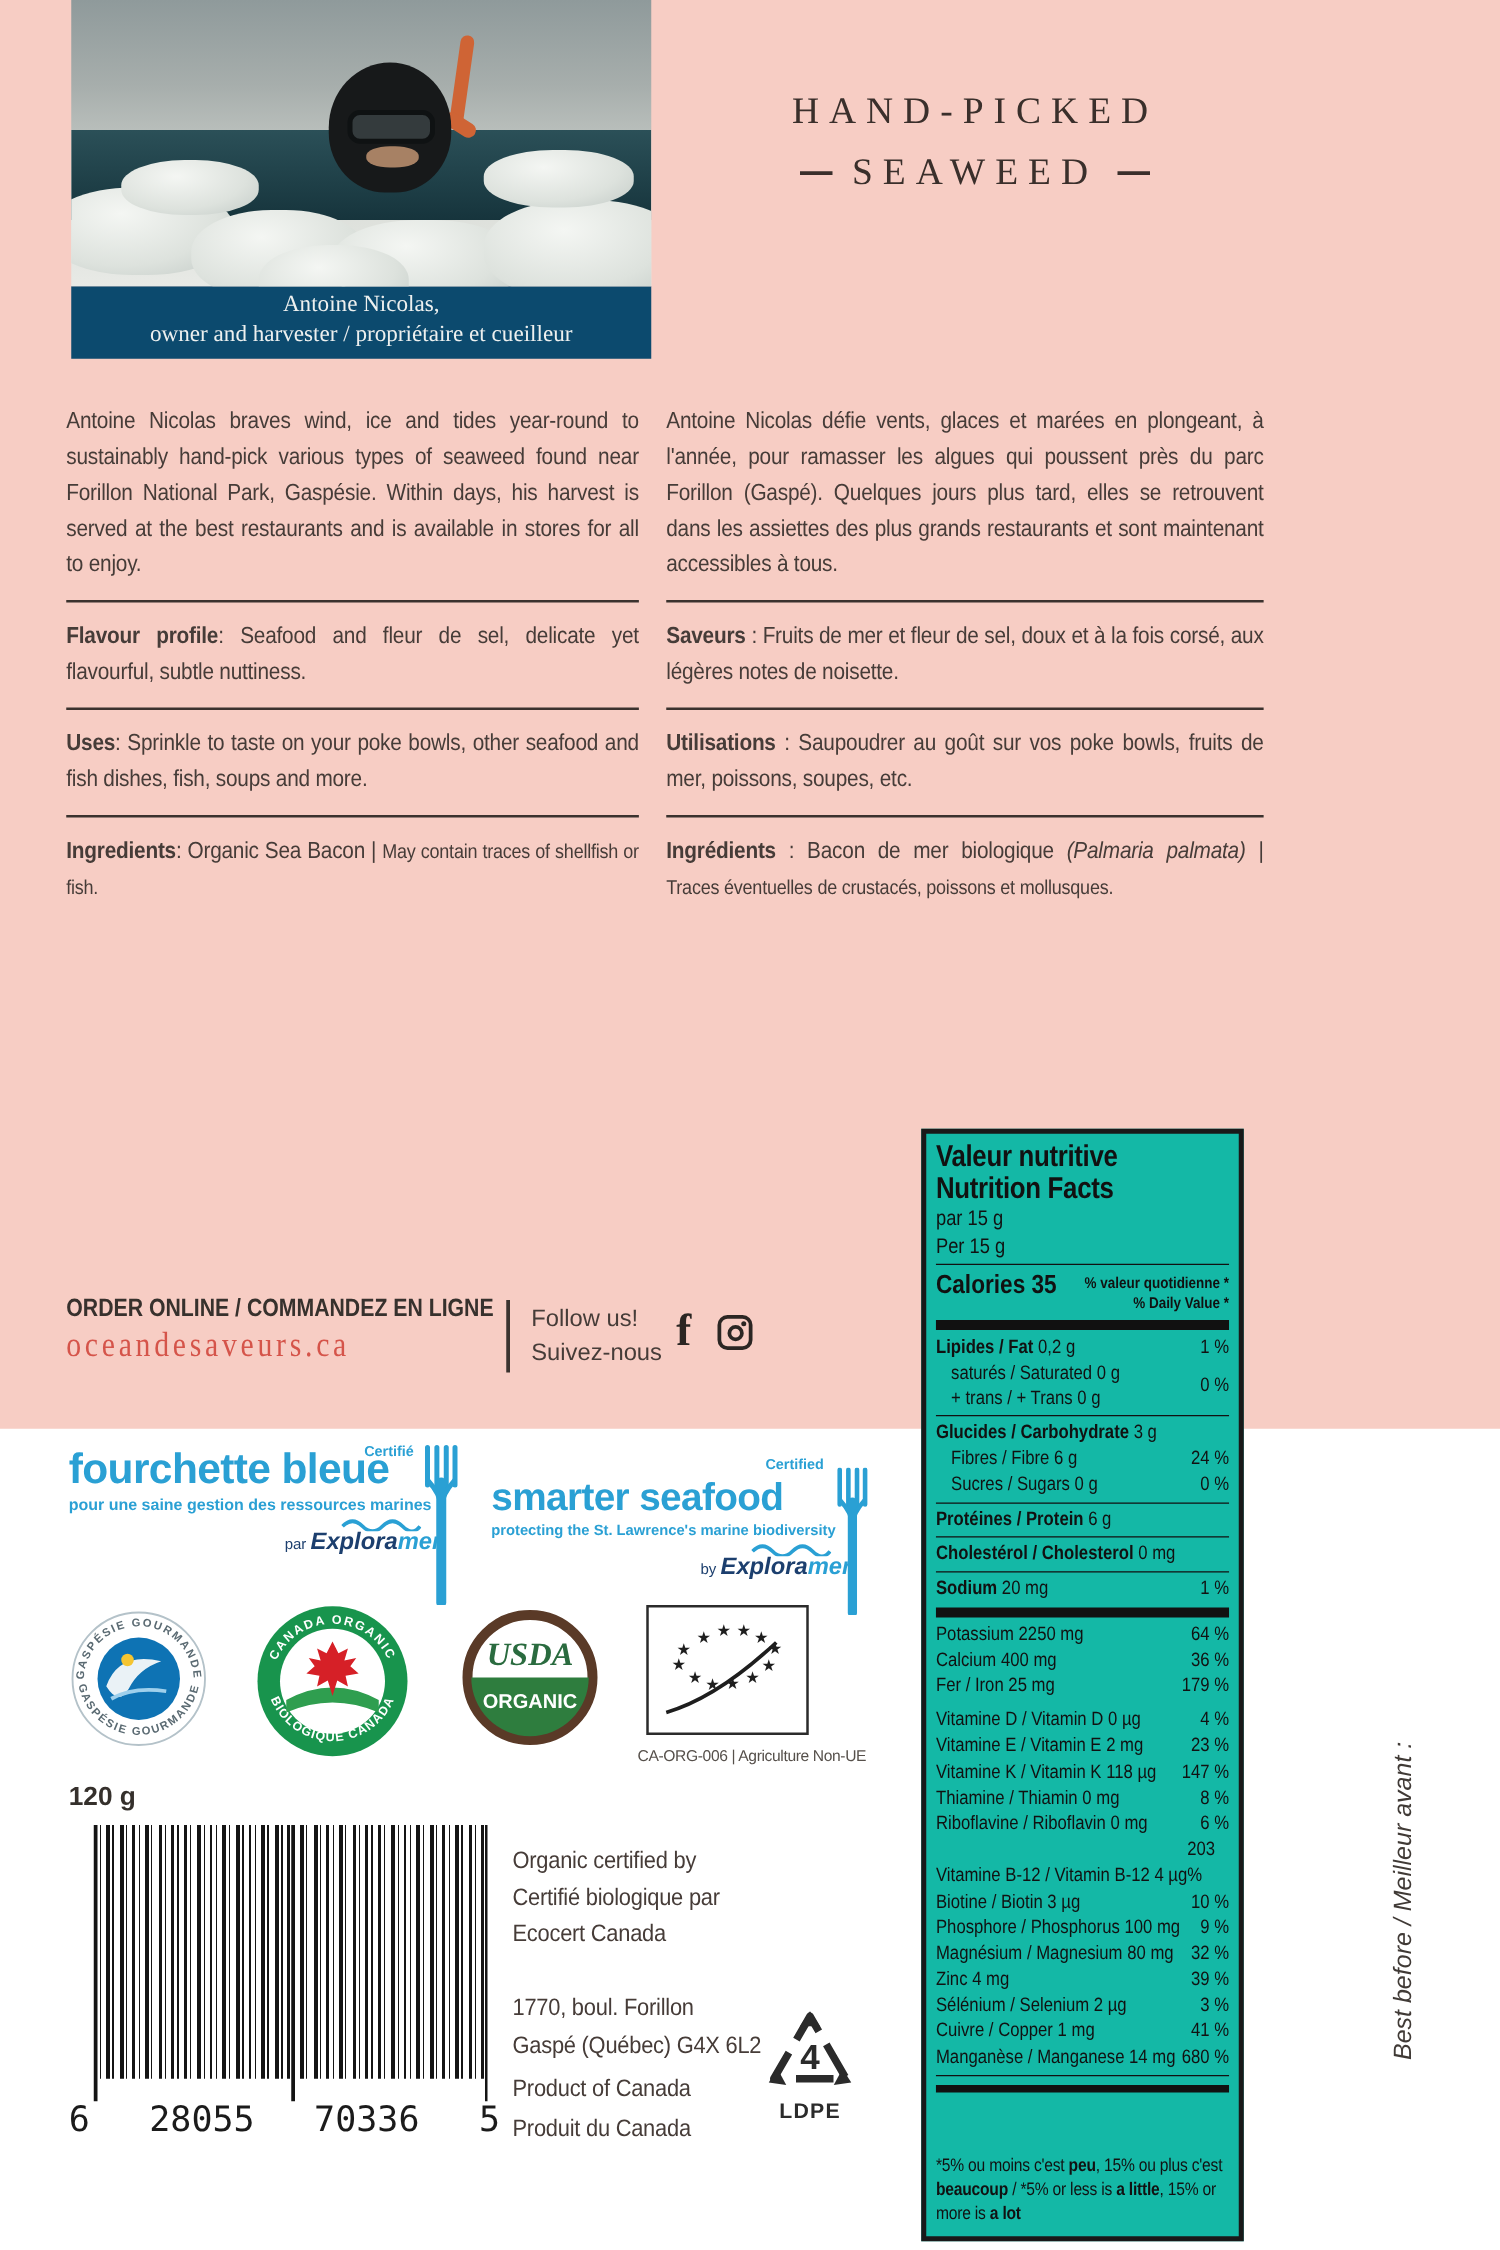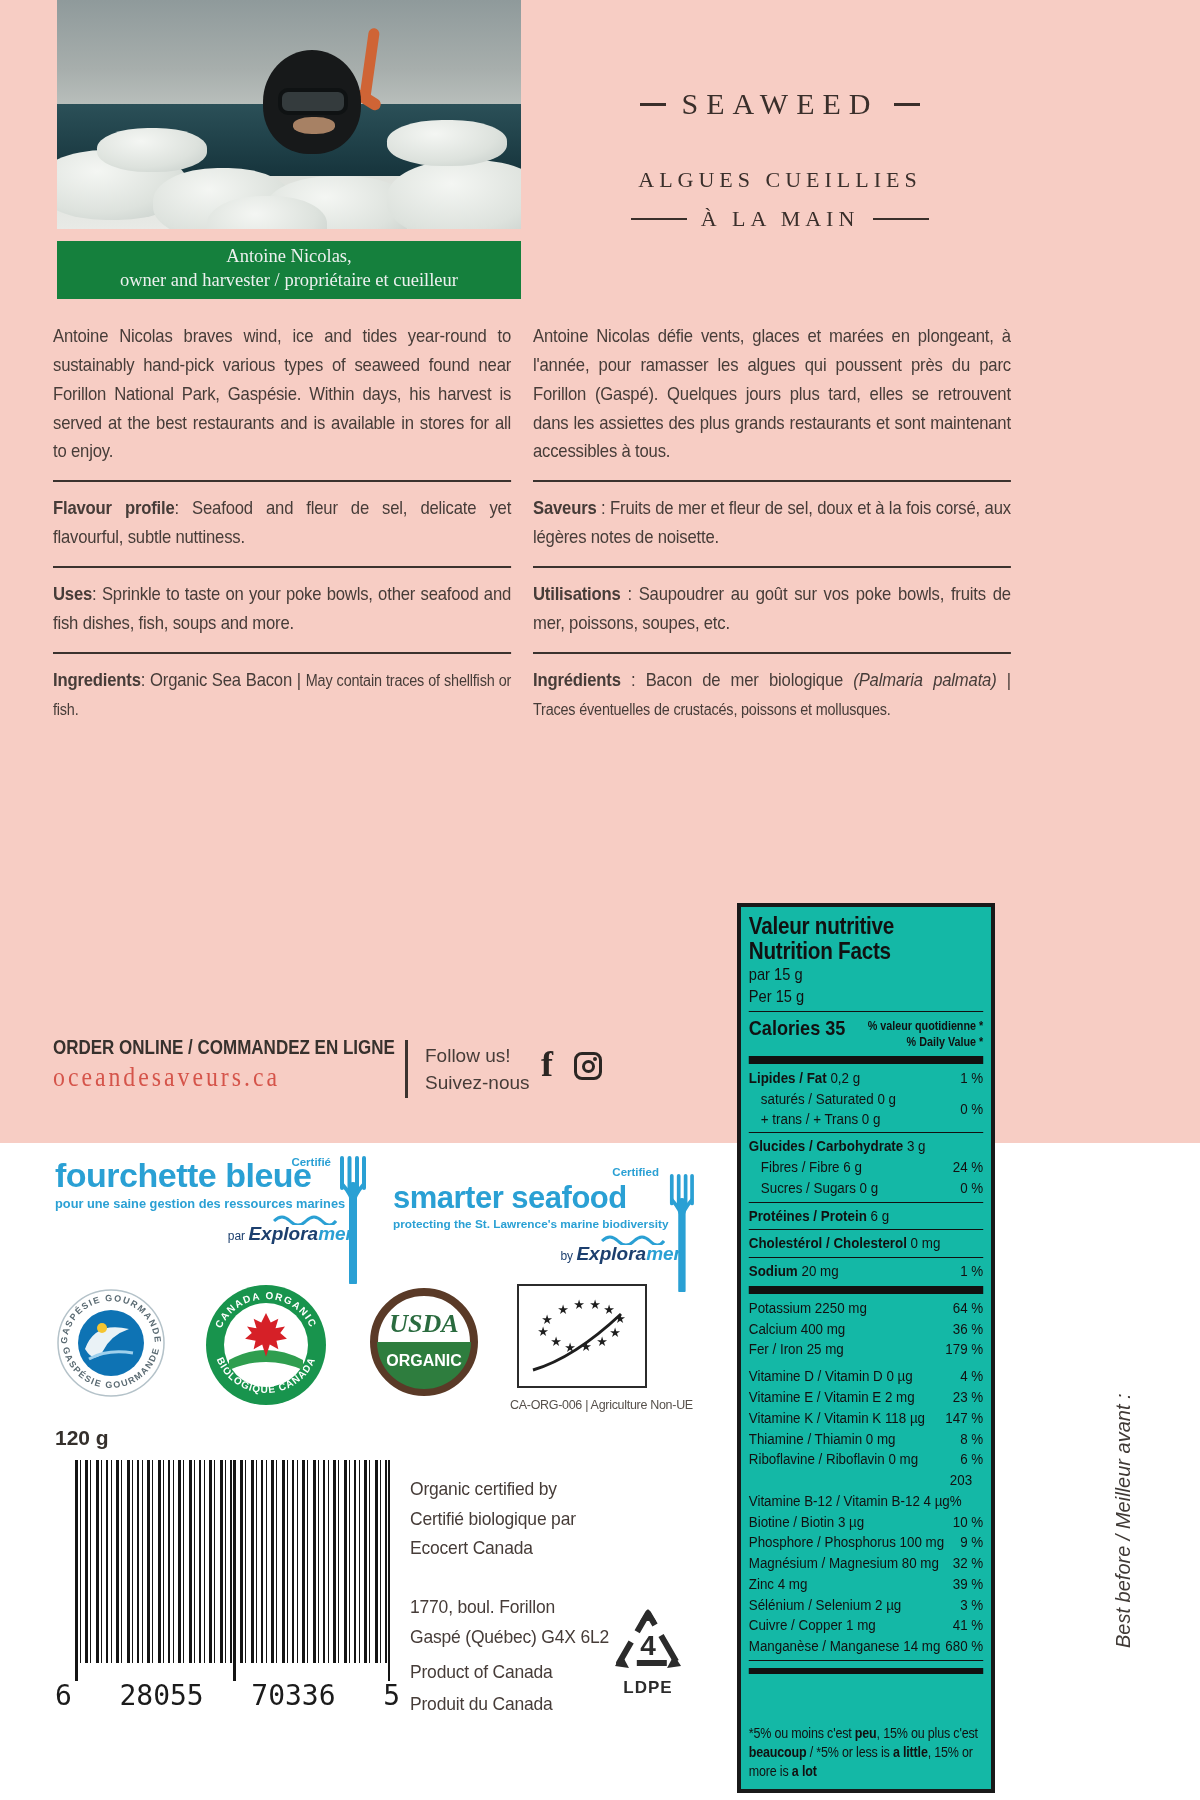--- a/index.html
+++ b/index.html
@@ -11,21 +11,21 @@
   .photo-block { position:absolute; left:57px; top:0; width:464px; }
   .photo { position:relative; height:229px; overflow:hidden;
     background:linear-gradient(180deg,#8f9a9b 0%,#a7aeac 30%,#c3c8c4 55%,#dde0db 75%,#e8eae6 100%); }
   .waterband { position:absolute; left:0; top:104px; width:100%; height:72px; background:linear-gradient(180deg,#2b5058,#16343c); }
   .ice { position:absolute; background:radial-gradient(ellipse at 40% 30%,#f4f6f3 0%,#dde2dd 60%,#c2cac6 100%); border-radius:46%; }
   .head { position:absolute; left:206px; top:50px; width:98px; height:104px; background:#17191a; border-radius:50% 50% 46% 46%; }
   .mask { position:absolute; left:221px; top:88px; width:70px; height:27px; background:#343b3d; border:4px solid #0f1213; border-radius:10px; }
   .face { position:absolute; left:236px; top:117px; width:42px; height:17px; background:#a78164; border-radius:45%; }
   .snorkel { position:absolute; left:307px; top:28px; width:11px; height:74px; background:#cf6435; border-radius:6px; transform:rotate(8deg); }
   .snorkel2 { position:absolute; left:297px; top:94px; width:28px; height:12px; background:#cf6435; border-radius:8px; transform:rotate(32deg); }
-  .photo-caption { background:#15803d; color:#edf0ef; font-family:"Liberation Serif", serif; text-align:center; font-size:18.5px; line-height:1.28; padding:4px 2px 7px;margin-top:12px; }
+  .photo-caption { background:#0c4a6e; color:#edf0ef; font-family:"Liberation Serif", serif; text-align:center; font-size:18.5px; line-height:1.28; padding:4px 2px 7px; }
 
   
   .titles { position:absolute; left:598px; top:72px; width:364px; text-align:center; color:#3a2f2b; font-family:"Liberation Serif", serif; }
   .t-en1 { font-size:30px; letter-spacing:8px; }
   .t-row { display:flex; align-items:center; justify-content:center; gap:16px; margin-top:15px; }
   .t-en2 { font-size:30px; letter-spacing:8px; }
   .dash { height:3px; background:#3a2f2b; width:26px; }
   .t-fr { margin-top:46px; }
   .t-fr1 { font-size:22px; letter-spacing:5px; }
   .t-row-fr { display:flex; align-items:center; justify-content:center; gap:14px; margin-top:13px; }
@@ -136,32 +136,25 @@
       <div class="face"></div>
       <div class="ice" style="left:150px;top:196px;width:120px;height:60px;"></div>
     </div>
     <div class="photo-caption">
       <div>Antoine Nicolas,</div>
       <div>owner and harvester / propriétaire et cueilleur</div>
     </div>
   </div>
 
   <div class="titles">
+    <div class="t-en1">HAND-PICKED</div>
     <div class="t-row">
       <span class="dash"></span>
       <span class="t-en2">SEAWEED</span>
       <span class="dash"></span>
-    </div>
-    <div class="t-fr">
-      <div class="t-fr1">ALGUES CUEILLIES</div>
-      <div class="t-row-fr">
-        <span class="dash-l"></span>
-        <span class="t-fr2">À LA MAIN</span>
-        <span class="dash-l"></span>
-      </div>
     </div>
   </div>
 
   <div class="col col-en">
     <p>Antoine Nicolas braves wind, ice and tides year-round to sustainably hand-pick various types of seaweed found near Forillon National Park, Gaspésie. Within days, his harvest is served at the best restaurants and is available in stores for all to enjoy.</p>
     <div class="rule"></div>
     <p><span class="b">Flavour profile</span><span>: Seafood and fleur de sel, delicate yet flavourful, subtle nuttiness.</span></p>
     <div class="rule"></div>
     <p><span class="b">Uses</span><span>: Sprinkle to taste on your poke bowls, other seafood and fish dishes, fish, soups and more.</span></p>
     <div class="rule"></div>

